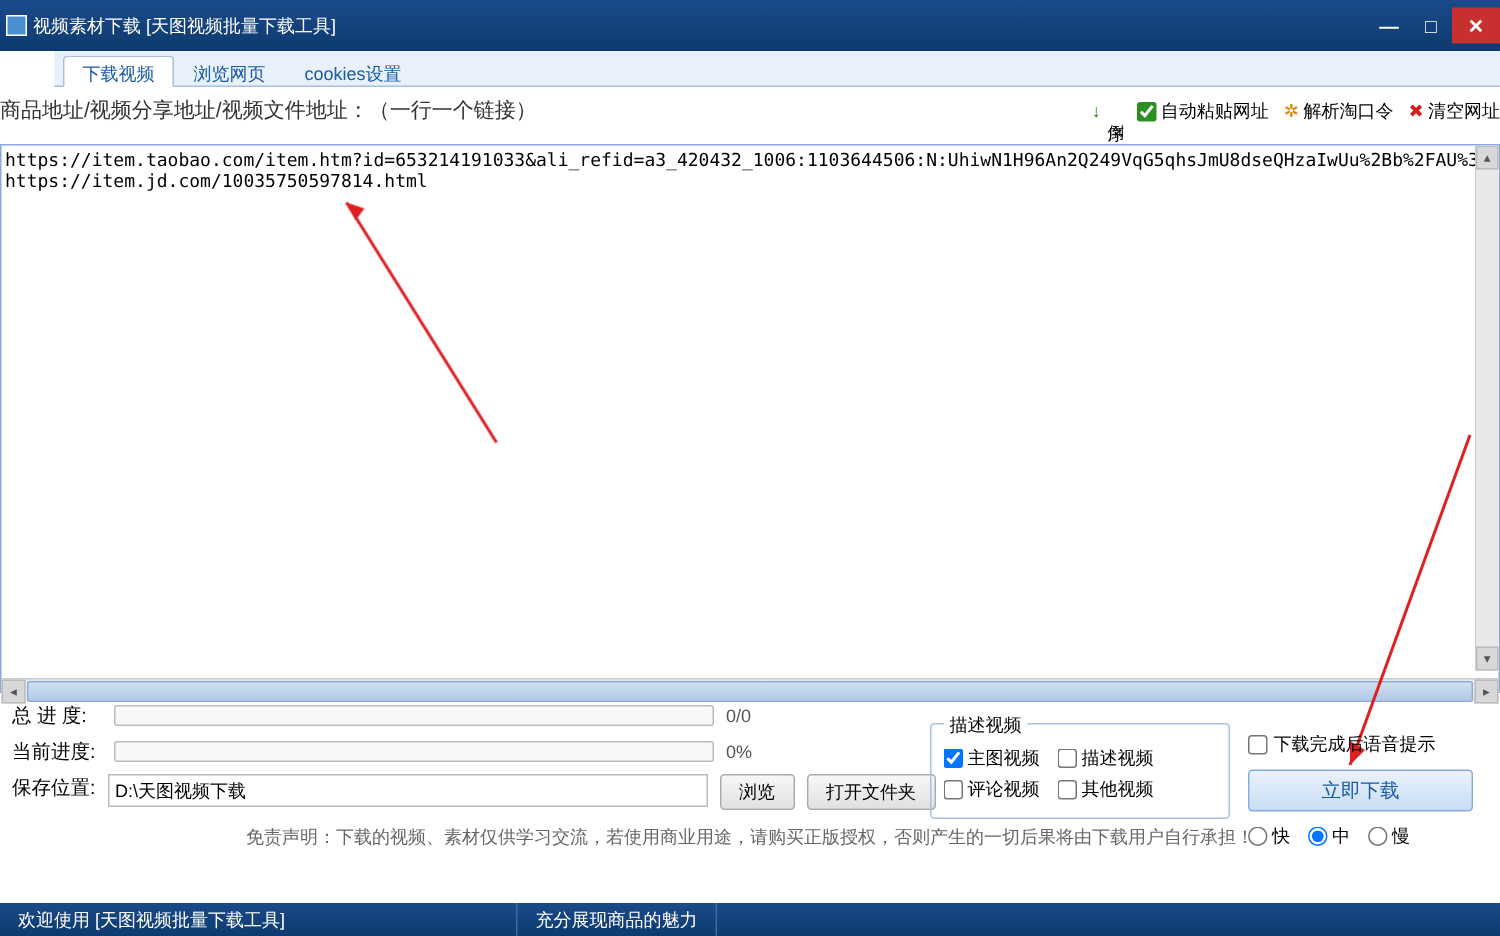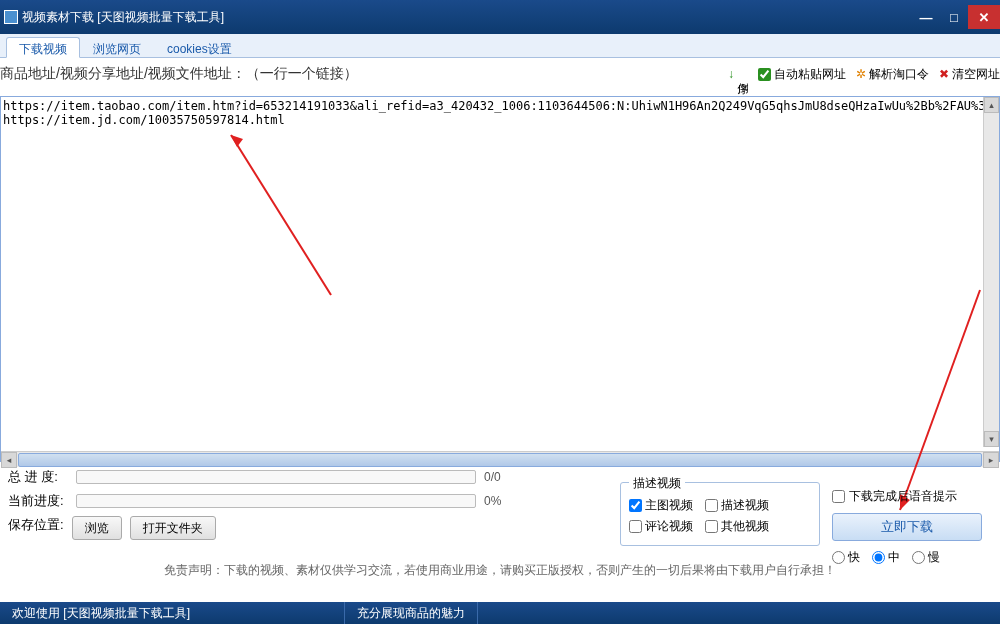--- a/index.html
+++ b/index.html
@@ -4,21 +4,21 @@
 <style>
 * { margin: 0; padding: 0; box-sizing: border-box; font-family: "Microsoft YaHei", Arial, sans-serif; }
 body { width: 1000px; height: 624px; background: #fff; overflow: hidden; }
 
 .titlebar { height: 34px; background: linear-gradient(#1a4a8a, #0d3a6e); display: flex; align-items: center; color: #fff; font-size: 12px; padding-left: 4px; }
 .titlebar .title { flex: 1; display: flex; align-items: center; gap: 4px; }
 .titlebar .ico { width: 14px; height: 14px; background: #4a90d0; border: 1px solid #fff; display: inline-block; }
 .titlebar .ctrl { width: 28px; height: 20px; display: flex; align-items: center; justify-content: center; font-weight: bold; font-size: 13px; cursor: pointer; }
 .titlebar .close { background: #c83030; width: 32px; height: 24px; }
 
-.tabs { background: #e8f0fa; border-bottom: 1px solid #a8c0e0; display: flex; height: 24px; padding-left: 6px; padding-top: 3px; }
+.tabs { background: #e8f0fa; border-bottom: 1px solid #a8c0e0; display: flex; height: 24px; padding-left: 6px; padding-top: 3px; margin-left: 36px; }
 .tab { padding: 3px 12px; font-size: 12px; color: #1a5aaa; border: 1px solid transparent; border-bottom: none; cursor: pointer; }
 .tab.active { background: #fff; border: 1px solid #a8c0e0; border-bottom: 1px solid #fff; border-radius: 3px 3px 0 0; margin-bottom: -1px; }
 
 .content { padding: 0; background: #fff; }
 
 .toolbar { display: flex; align-items: center; height: 32px; margin-bottom: 6px; }
 .toolbar .label { font-size: 14px; color: #333; flex: 1; }
 .toolbar .btns { display: flex; align-items: center; gap: 10px; font-size: 12px; }
 .tb { display: flex; align-items: center; gap: 3px; cursor: pointer; }
 .tb .g { color: #2a9020; font-weight: bold; }
@@ -51,21 +51,21 @@
 .right-col { position: absolute; left: 832px; top: 488px; width: 160px; font-size: 12px; }
 .right-col .voice { display: flex; align-items: center; gap: 4px; margin-bottom: 8px; }
 .dl-btn { width: 150px; height: 28px; background: linear-gradient(#eaf2fc, #c8ddf4); border: 1px solid #88aadd; border-radius: 3px; font-size: 13px; color: #1a5aaa; cursor: pointer; }
 .speed { display: flex; gap: 12px; margin-top: 8px; }
 .speed label { display: flex; align-items: center; gap: 3px; }
 
 .save-row { display: flex; align-items: flex-start; gap: 8px; font-size: 13px; margin-top: 4px; }
 .save-row input[type=text] { width: 400px; height: 22px; border: 1px solid #bbb; padding: 0 4px; font-size: 12px; }
 .btn { height: 24px; padding: 0 12px; background: linear-gradient(#f8f8f8, #e0e0e0); border: 1px solid #aaa; border-radius: 3px; font-size: 12px; cursor: pointer; }
 
-.disclaimer { text-align: center; font-size: 12px; color: #666; margin: 22px 0 6px; }
+.disclaimer { text-align: center; font-size: 12px; color: #666; margin: 10px 0 6px; }
 
 .statusbar { position: absolute; bottom: 0; left: 0; right: 0; height: 22px; background: linear-gradient(#1a4a8a, #0d3a6e); color: #fff; font-size: 12px; display: flex; align-items: center; }
 .statusbar .cell { padding: 0 12px; border-right: 1px solid #3a6aaa; height: 100%; display: flex; align-items: center; }
 .statusbar .cell:first-child { width: 345px; }
 </style>
 </head>
 <body>
 
 <div class="titlebar">
   <div class="title">
@@ -137,20 +137,21 @@
     <div class="prog"></div>
     <span class="val">0/0</span>
   </div>
   <div class="progress-row">
     <span class="lbl">当前进度:</span>
     <div class="prog"></div>
     <span class="val">0%</span>
   </div>
   <div class="save-row">
     <span>保存位置:</span>
+    <input type="text" value="D:\天图视频下载" style="">
     <button class="btn">浏览</button>
     <button class="btn">打开文件夹</button>
   </div>
   <div class="disclaimer">免责声明：下载的视频、素材仅供学习交流，若使用商业用途，请购买正版授权，否则产生的一切后果将由下载用户自行承担！</div>
 </div>
 
 <div class="options">
   <div class="legend">描述视频</div>
   <div class="opt-row">
     <label>

